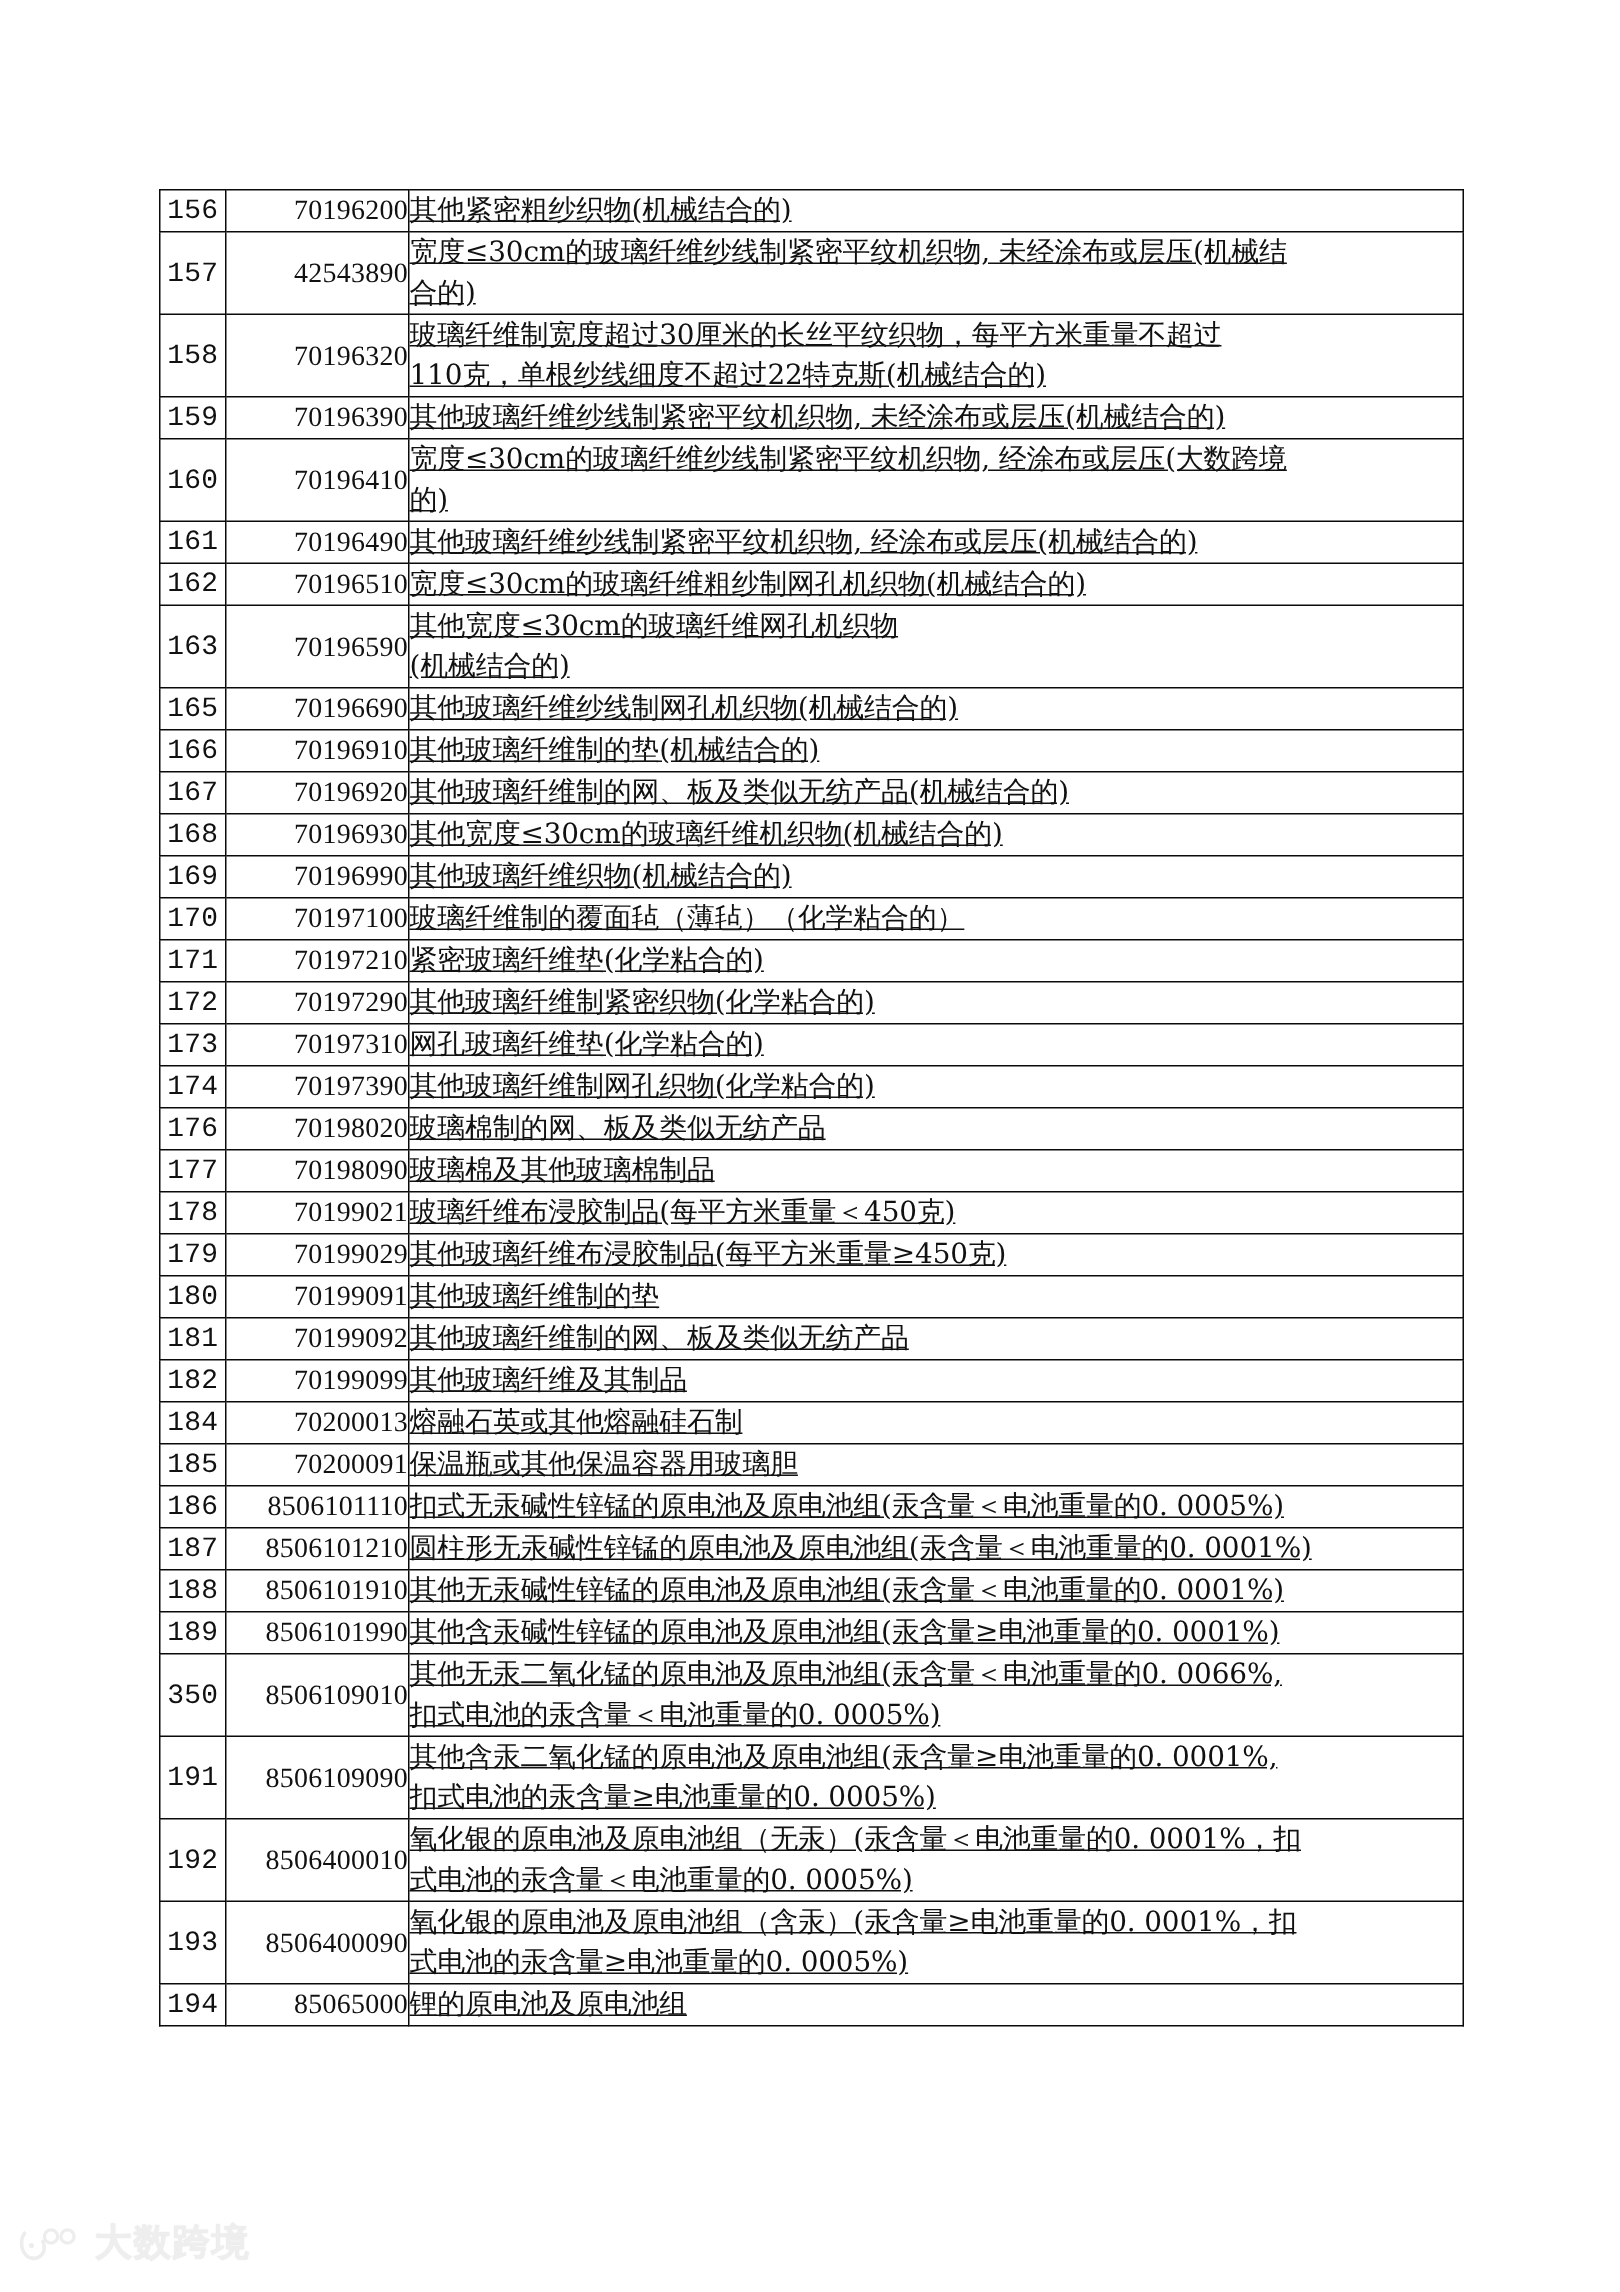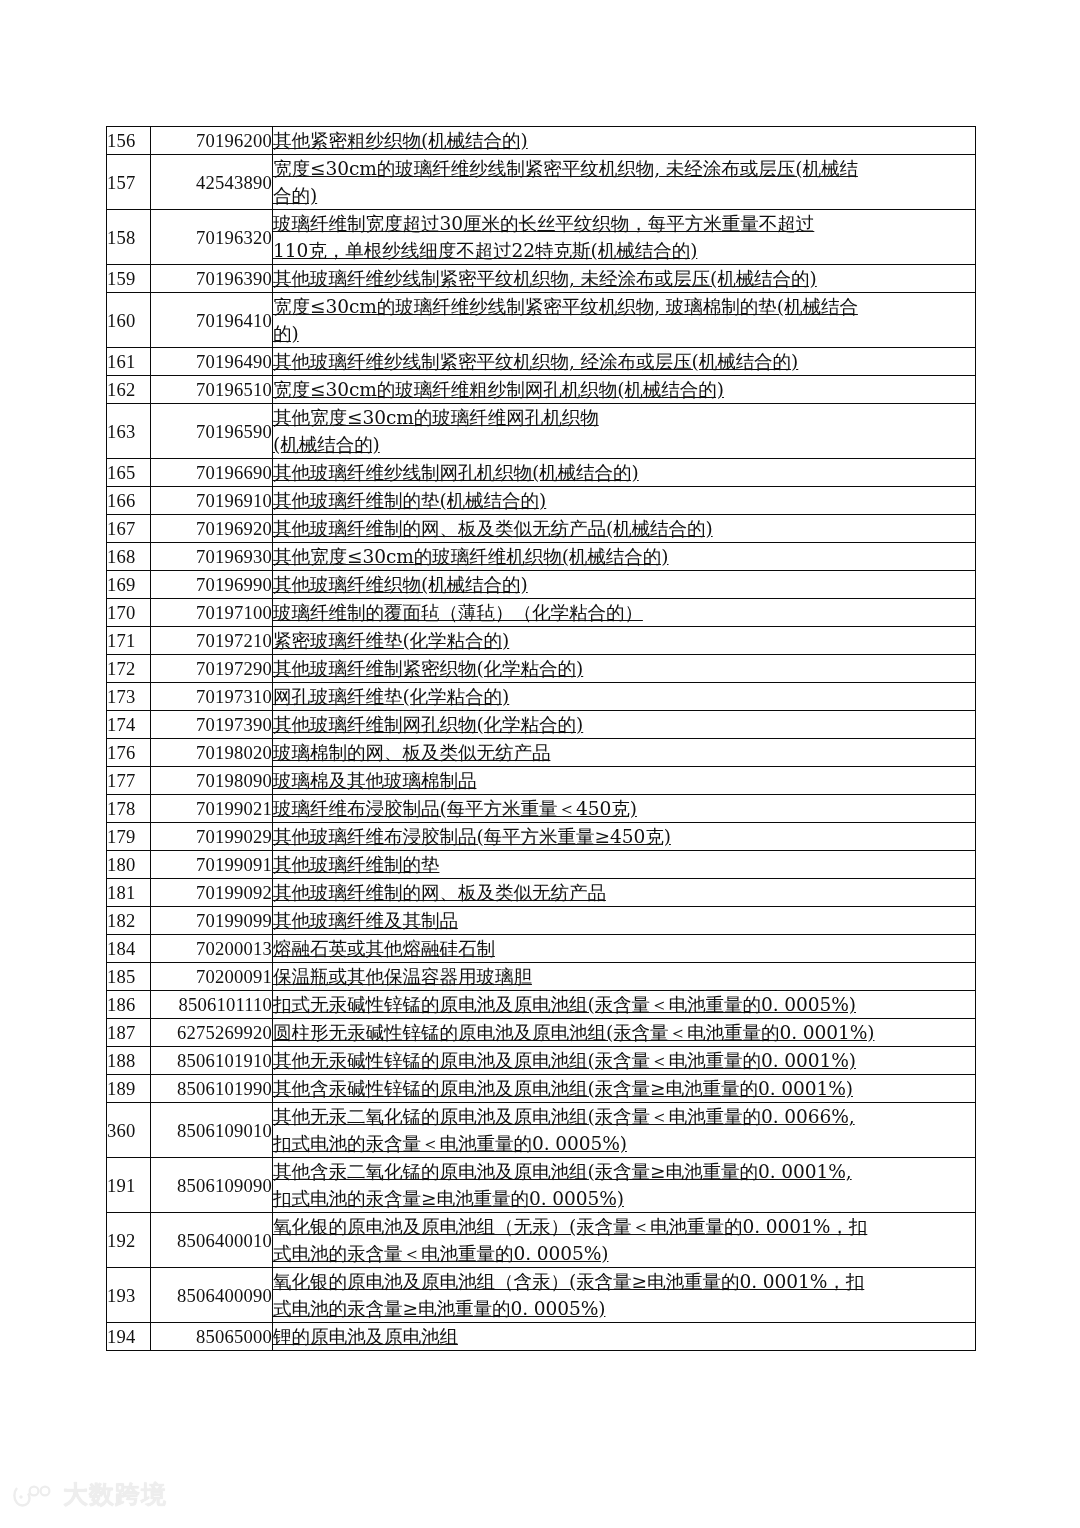--- a/index.html
+++ b/index.html
@@ -45,22 +45,22 @@
   table.hs-table td {
     border: 1.6px solid #0a0a0a;
     padding: 0;
     vertical-align: middle;
     color: #111111;
     font-size: 18.6px;
     line-height: 27px;
   }
 
   td.idx {
-    text-align: left;
-    font-family: Liberation Serif, serif;
+    text-align: center;
+    font-family: Liberation Mono, monospace;
     letter-spacing: 0.2px;
     padding: 1px 3px;
     white-space: nowrap;
   }
 
   td.code {
     text-align: right;
     font-family: "Liberation Serif", "DejaVu Serif", serif;
     letter-spacing: 0.2px;
     padding: 1px 2px 1px 5px;
@@ -147,21 +147,21 @@
             <td class="idx">159</td>
             <td class="code">70196390</td>
             <td class="desc">
               <span class="line">其他玻璃纤维纱线制紧密平纹机织物, 未经涂布或层压(机械结合的)</span>
             </td>
           </tr>
           <tr>
             <td class="idx">160</td>
             <td class="code">70196410</td>
             <td class="desc">
-              <span class="line">宽度≤30cm的玻璃纤维纱线制紧密平纹机织物, 玻璃棉制的垫(机械结合</span>
+              <span class="line">宽度≤30cm的玻璃纤维纱线制紧密平纹机织物, 经涂布或层压(大数跨境</span>
               <span class="line">的)</span>
             </td>
           </tr>
           <tr>
             <td class="idx">161</td>
             <td class="code">70196490</td>
             <td class="desc">
               <span class="line">其他玻璃纤维纱线制紧密平纹机织物, 经涂布或层压(机械结合的)</span>
             </td>
           </tr>
@@ -315,41 +315,41 @@
           </tr>
           <tr>
             <td class="idx">186</td>
             <td class="code">8506101110</td>
             <td class="desc">
               <span class="line">扣式无汞碱性锌锰的原电池及原电池组(汞含量＜电池重量的0. 0005%)</span>
             </td>
           </tr>
           <tr>
             <td class="idx">187</td>
-            <td class="code">6275269920</td>
+            <td class="code">8506101210</td>
             <td class="desc">
               <span class="line">圆柱形无汞碱性锌锰的原电池及原电池组(汞含量＜电池重量的0. 0001%)</span>
             </td>
           </tr>
           <tr>
             <td class="idx">188</td>
             <td class="code">8506101910</td>
             <td class="desc">
               <span class="line">其他无汞碱性锌锰的原电池及原电池组(汞含量＜电池重量的0. 0001%)</span>
             </td>
           </tr>
           <tr>
             <td class="idx">189</td>
             <td class="code">8506101990</td>
             <td class="desc">
               <span class="line">其他含汞碱性锌锰的原电池及原电池组(汞含量≥电池重量的0. 0001%)</span>
             </td>
           </tr>
           <tr>
-            <td class="idx">360</td>
+            <td class="idx">350</td>
             <td class="code">8506109010</td>
             <td class="desc">
               <span class="line">其他无汞二氧化锰的原电池及原电池组(汞含量＜电池重量的0. 0066%,</span>
               <span class="line">扣式电池的汞含量＜电池重量的0. 0005%)</span>
             </td>
           </tr>
           <tr>
             <td class="idx">191</td>
             <td class="code">8506109090</td>
             <td class="desc">

